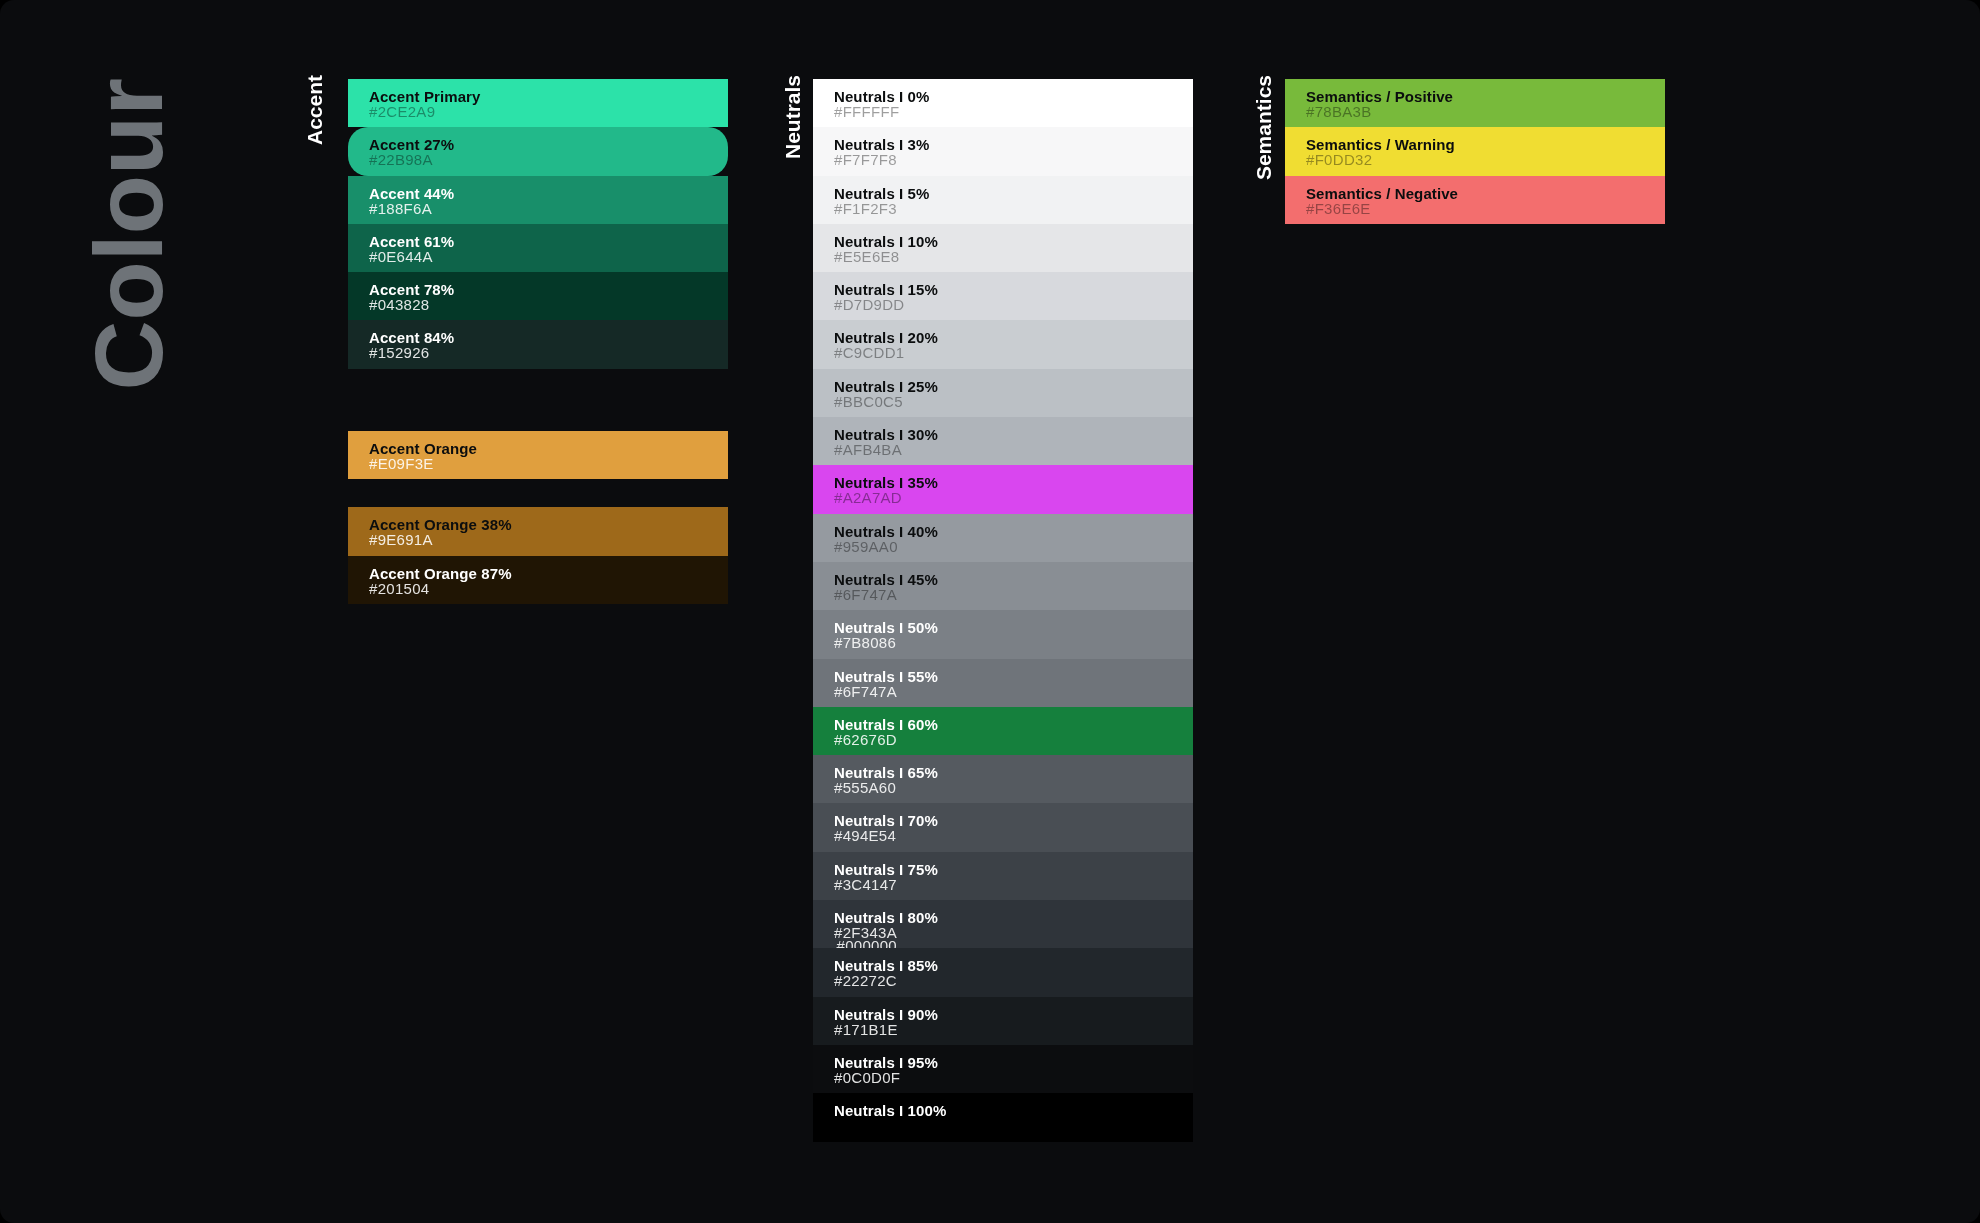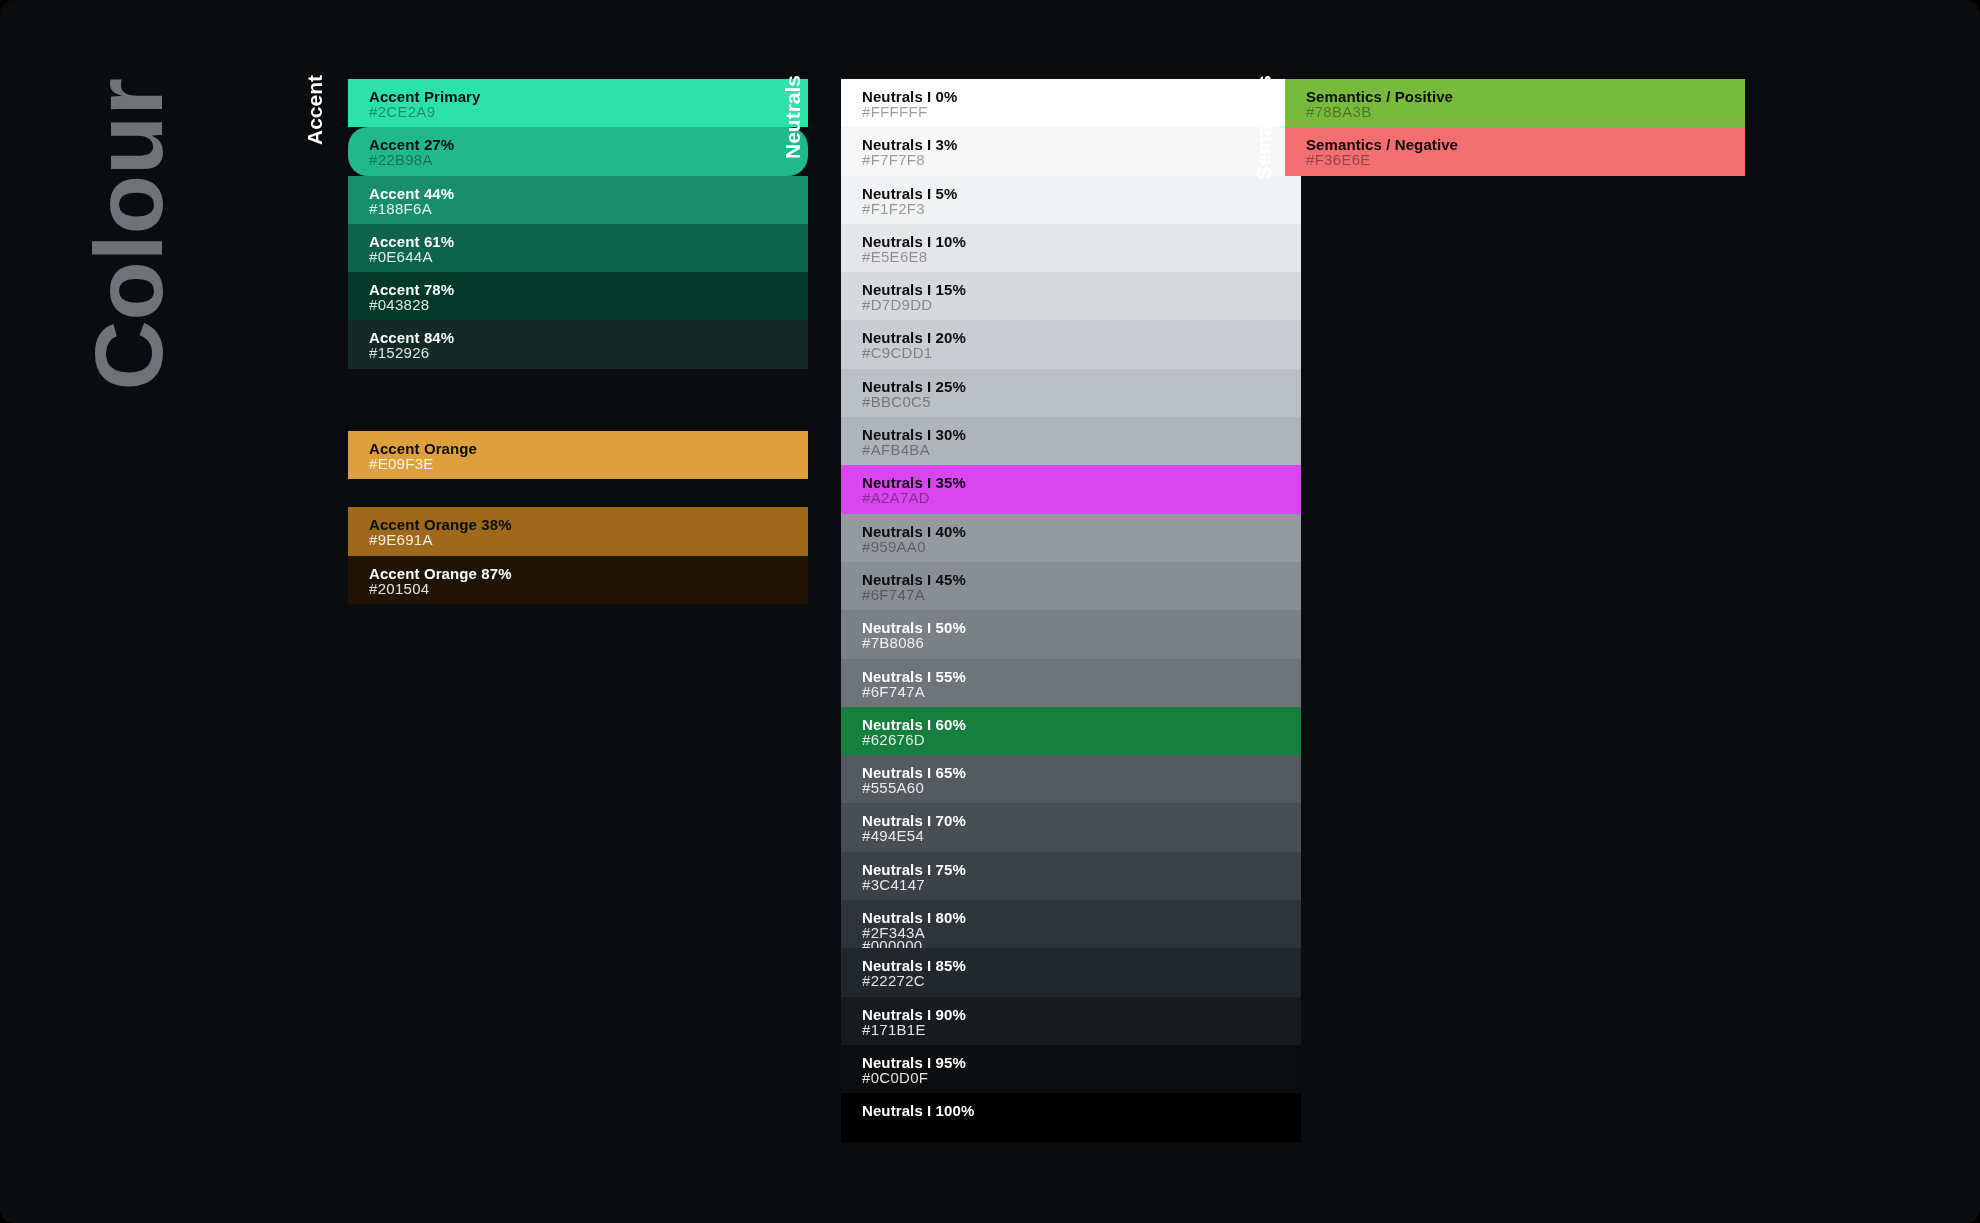--- a/index.html
+++ b/index.html
@@ -25,21 +25,22 @@
     left:84px;top:78px;
   }
   .section-label{
     font-size:21px;
     font-weight:bold;
     color:#FFFFFF;
     line-height:1.15;
   }
   .block{
     position:absolute;
-    width:460px;
+    width:380px;
+    text-align:right;
   }
   .swatch{
     position:relative;
     height:48.3px;
   }
   .sw-name{
     position:absolute;
     left:21px;top:9px;
     font-size:15px;
     font-weight:bold;
@@ -117,21 +118,21 @@
           </div>
         </div>
         <div class="swatch" style="background: rgb(32, 21, 4);">
           <div class="sw-name light">Accent Orange 87%</div>
           <div class="sw-hex light">
             <div>#201504</div>
           </div>
         </div>
       </div>
       <div class="v-text section-label" style="left: 781px; top: 75px;">Neutrals</div>
-      <div class="block" style="left: 813px; top: 79px; margin-left: 28px;">
+      <div class="block" style="left: 813px; top: 79px;">
         <div class="swatch" style="background: rgb(255, 255, 255);">
           <div class="sw-name dark">Neutrals I 0%</div>
           <div class="sw-hex dark">
             <div>#FFFFFF</div>
           </div>
         </div>
         <div class="swatch" style="background: rgb(247, 247, 248);">
           <div class="sw-name dark">Neutrals I 3%</div>
           <div class="sw-hex dark">
             <div>#F7F7F8</div>
@@ -257,20 +258,26 @@
         </div>
       </div>
       <div class="v-text section-label" style="left: 1252px; top: 75px;">Semantics</div>
       <div class="block" style="left: 1285px; top: 79px;">
         <div class="swatch" style="background: rgb(120, 186, 59);">
           <div class="sw-name dark">Semantics / Positive</div>
           <div class="sw-hex dark">
             <div>#78BA3B</div>
           </div>
         </div>
+        <div class="swatch" style="background: rgb(240, 221, 50);">
+          <div class="sw-name dark">Semantics / Warning</div>
+          <div class="sw-hex dark">
+            <div>#F0DD32</div>
+          </div>
+        </div>
         <div class="swatch" style="background: rgb(243, 110, 110);">
           <div class="sw-name dark">Semantics / Negative</div>
           <div class="sw-hex dark">
             <div>#F36E6E</div>
           </div>
         </div>
       </div>
     </div>
 </div>
 

